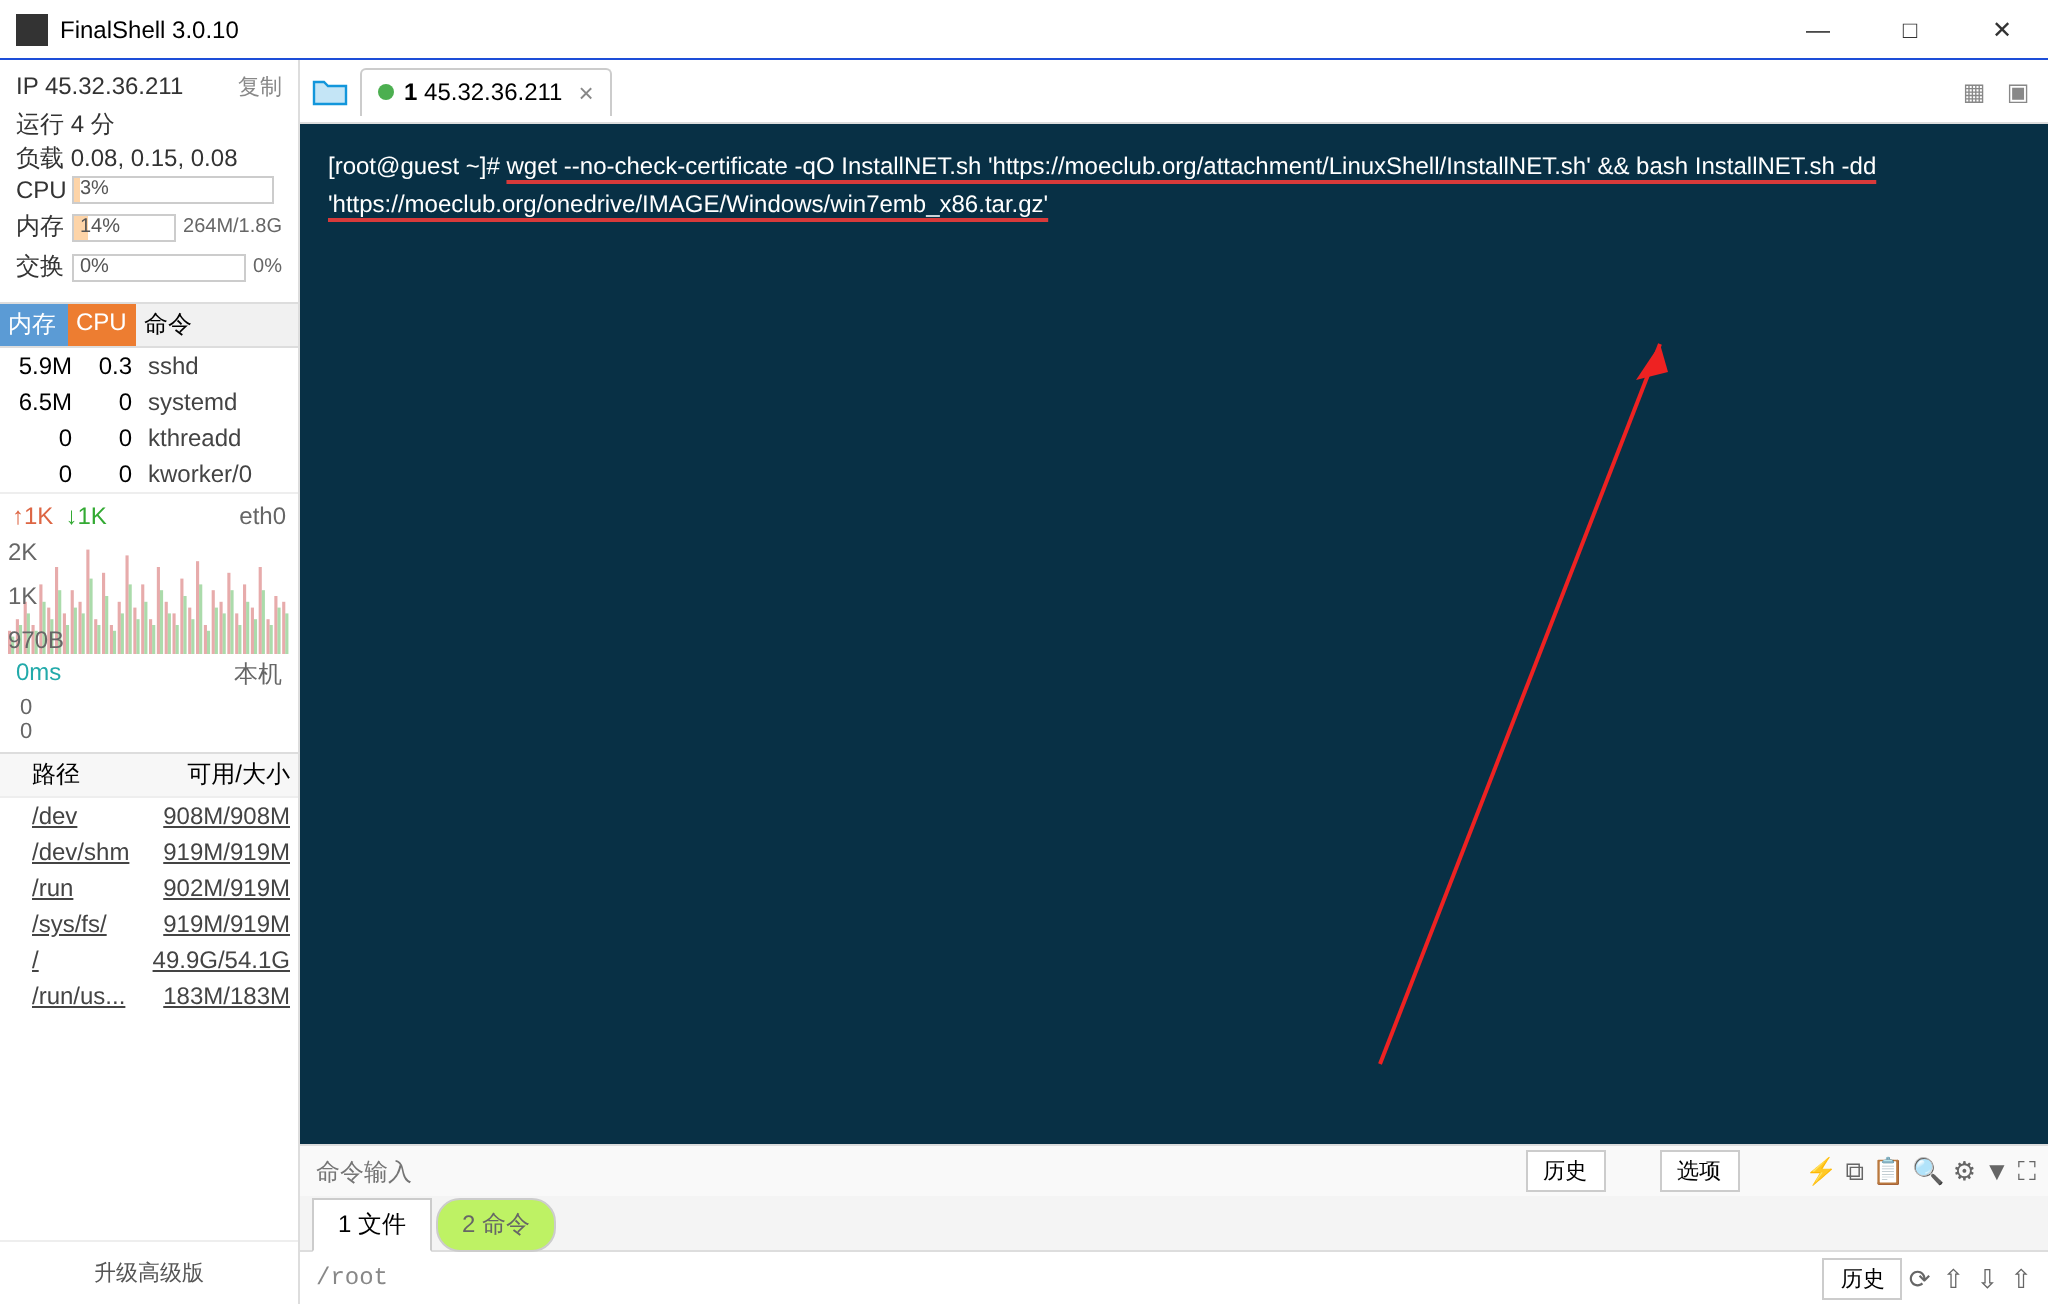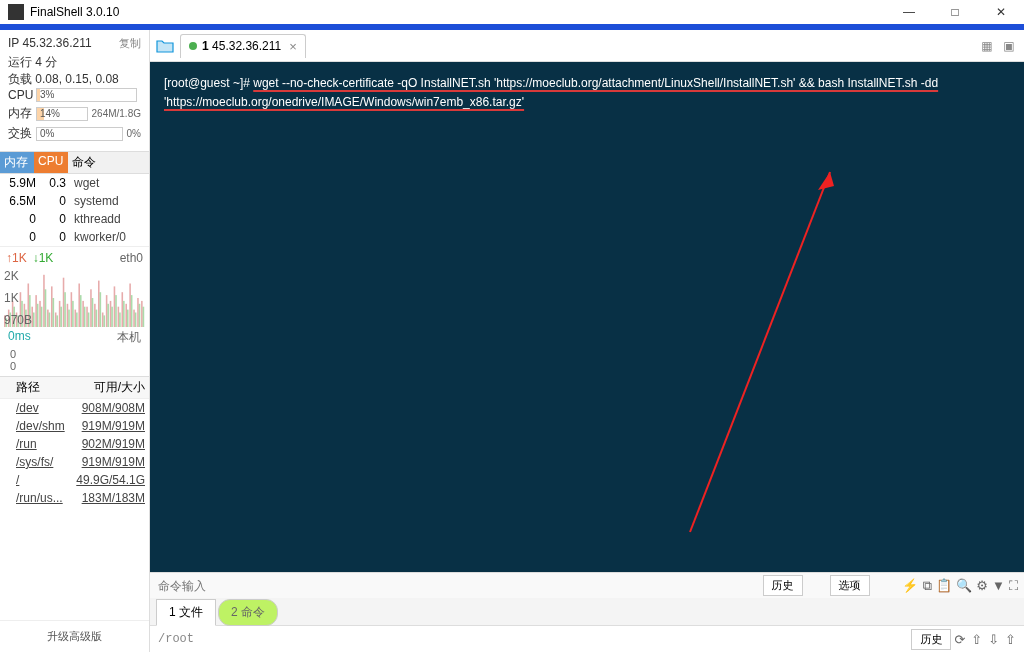--- a/index.html
+++ b/index.html
@@ -1,17 +1,17 @@
 <!DOCTYPE html>
 <html><head>
 <meta charset="utf-8">
 <style>
 * { margin: 0; padding: 0; box-sizing: border-box; font-family: "Microsoft YaHei", Arial, sans-serif; font-size: 12px; }
 body { background: #fff; width: 1024px; height: 652px; overflow: hidden; display: flex; flex-direction: column; }
-.titlebar { height: 30px; display: flex; align-items: center; border-bottom: 6px solid #1d4ed8; padding-left: 8px; }
+.titlebar { height: 30px; display: flex; align-items: center; border-bottom: 1px solid #1d4ed8; padding-left: 8px; }
 .titlebar .icon { width: 16px; height: 16px; background: #333; margin-right: 6px; }
 .winbtns { margin-left: auto; display: flex; }
 .winbtns div { width: 46px; height: 30px; display: flex; align-items: center; justify-content: center; color: #333; }
 .main { flex: 1; display: flex; overflow: hidden; }
 .sidebar { width: 150px; border-right: 1px solid #ddd; display: flex; flex-direction: column; overflow: hidden; }
 .sb-top { padding: 6px 8px; font-size: 12px; color: #333; }
 .sb-line { display: flex; justify-content: space-between; margin-bottom: 3px; }
 .copy-btn { color: #888; font-size: 11px; }
 .metric-row { display: flex; align-items: center; margin-bottom: 3px; font-size: 11px; }
 .metric-row .lbl { width: 28px; color: #333; }
@@ -122,21 +122,21 @@
     </div>
     <div class="proc-hdr">
       <div class="h1">内存</div>
       <div class="h2">CPU</div>
       <div class="h3">命令</div>
     </div>
     <div id="proc-list">
         <div class="proc-row">
           <div class="c1">5.9M</div>
           <div class="c2">0.3</div>
-          <div class="c3">wget</div>
+          <div class="c3">sshd</div>
         </div>
         <div class="proc-row">
           <div class="c1">6.5M</div>
           <div class="c2">0</div>
           <div class="c3">systemd</div>
         </div>
         <div class="proc-row">
           <div class="c1">0</div>
           <div class="c2">0</div>
           <div class="c3">kthreadd</div>

